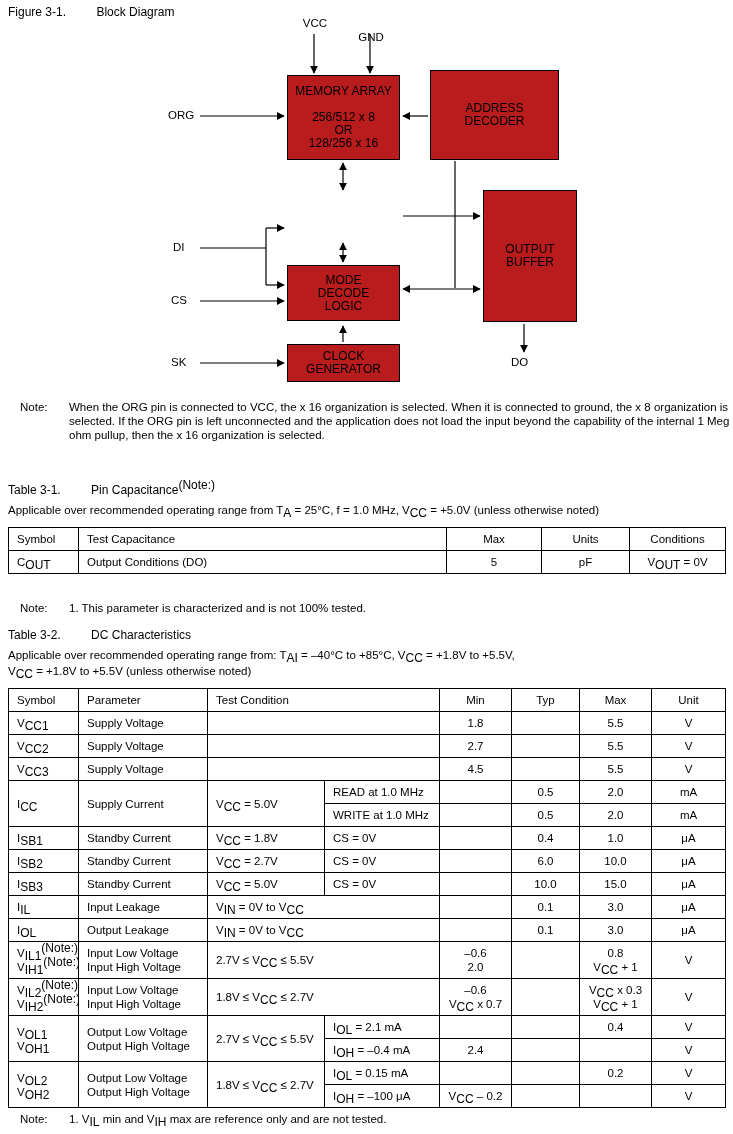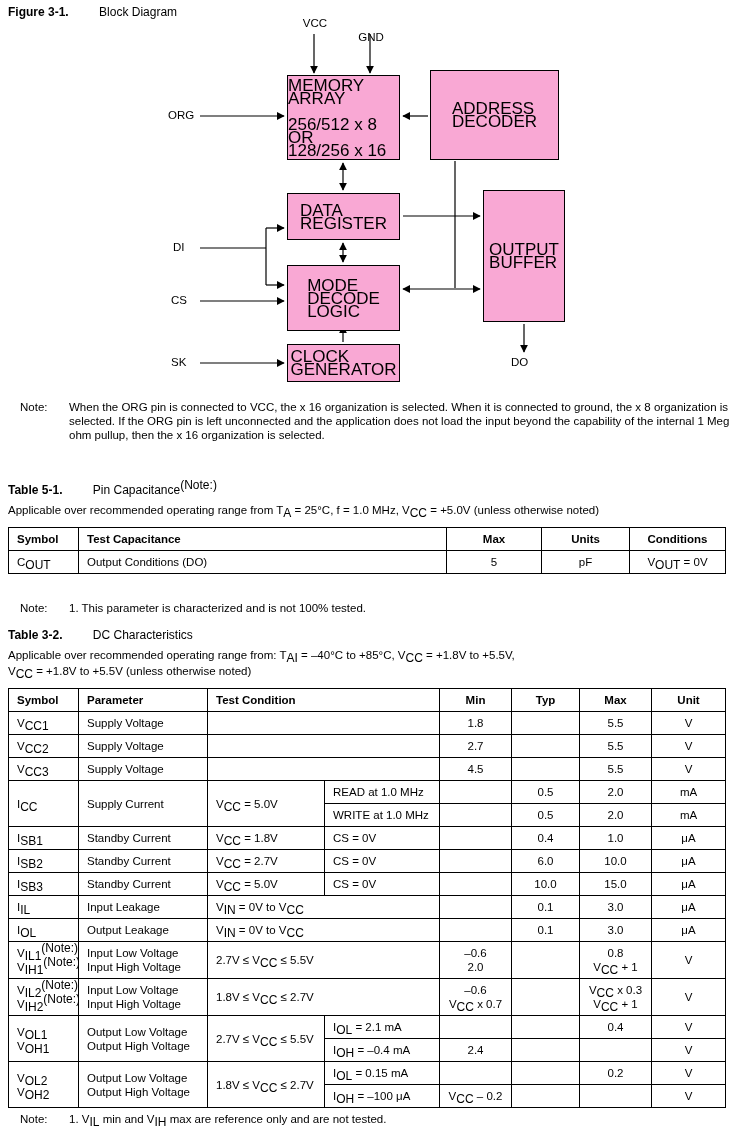--- a/index.html
+++ b/index.html
@@ -1,33 +1,33 @@
 <!DOCTYPE html>
 <html><head>
 <meta charset="utf-8">
 <style>
   *{margin:0;padding:0;box-sizing:border-box}
   html,body{background:#fff}
   body{font-family:"Liberation Sans","DejaVu Sans",sans-serif;color:#000}
   .page{position:relative;width:733px;height:1134px;background:#fff;overflow:hidden}
-  .b{font-weight:700}
+  .b{font-weight:400}
   .heading{position:absolute;left:8px;font-size:12px;white-space:nowrap}
   .ht{margin-left:27px}
   .subtitle{position:absolute;left:8px;font-size:11.5px;white-space:nowrap}
   .noterow{position:absolute;left:20px;width:719px;display:flex;font-size:11.5px;line-height:14px}
   .nl{flex:0 0 49px}
   .nt{flex:1}
   .diagram{position:absolute;left:0;top:0;width:733px;height:398px}
   .diagram svg{position:absolute;left:0;top:0}
-  .blk{position:absolute;border:1.5px solid #000;background:#f9a8d4;display:flex;align-items:center;justify-content:center;font-size:17px;line-height:13px;white-space:pre-line}
+  .blk{position:absolute;border:1.5px solid #000;background:#b91c1c;display:flex;align-items:center;justify-content:center;text-align:center;font-size:12px;line-height:13px;white-space:pre-line}
   .pin{position:absolute;font-size:11.5px}
   .tblwrap{position:absolute;left:8px;width:717px}
   .tblwrap table{border-collapse:collapse;table-layout:fixed;width:717px}
   .tblwrap th,.tblwrap td{border:1px solid #000;font-size:11.5px;line-height:14px;padding:4px 8px;vertical-align:middle;overflow:hidden}
-  .tblwrap th{font-weight:700}
+  .tblwrap th{font-weight:400}
   .al{text-align:left}
   .ac{text-align:center}
   sub,sup{font-size:12px;line-height:0}
   line{stroke:#000;stroke-width:1.2}
 </style>
 </head>
 <body>
 
 <div class="page">
 
@@ -62,46 +62,44 @@
       <line x1="524" y1="324" x2="524" y2="352" marker-end="url(#ah)"></line>
     </svg>
 
     <div class="blk" style="left:287px;top:75px;width:113px;height:85px">MEMORY ARRAY
 
 256/512 x 8
 OR
 128/256 x 16</div>
     <div class="blk" style="left:430px;top:70px;width:129px;height:90px">ADDRESS
 DECODER</div>
-    <div class="blk" style="left:287px;top:193px;width:113px;height:47px">DATA
-REGISTER</div>
-    <div class="blk" style="left:483px;top:190px;width:82px;height:132px">OUTPUT
+    <div class="blk" style="left:483px;top:190px;width:94px;height:132px">OUTPUT
 BUFFER</div>
-    <div class="blk" style="left:287px;top:265px;width:113px;height:66px">MODE
+    <div class="blk" style="left:287px;top:265px;width:113px;height:56px">MODE
 DECODE
 LOGIC</div>
     <div class="blk" style="left:287px;top:344px;width:113px;height:38px">CLOCK
 GENERATOR</div>
 
     <span class="pin" style="left:300px;top:17px;width:30px;text-align:center">VCC</span>
     <span class="pin" style="left:356px;top:31px;width:30px;text-align:center">GND</span>
     <span class="pin" style="left:168px;top:109px">ORG</span>
     <span class="pin" style="left:173px;top:241px">DI</span>
     <span class="pin" style="left:171px;top:294px">CS</span>
     <span class="pin" style="left:171px;top:356px">SK</span>
     <span class="pin" style="left:511px;top:356px">DO</span>
   </div>
 
   <div class="noterow" style="top:400px">
     <span class="nl">Note:</span>
     <span class="nt">When the ORG pin is connected to VCC, the x 16 organization is selected. When it is connected to ground, the x 8 organization is selected. If the ORG pin is left unconnected and the application does not load the input beyond the capability of the internal 1 Meg ohm pullup, then the x 16 organization is selected.</span>
   </div>
 
   <div class="heading" style="top:483px">
-    <span class="b">Table 5-1.</span>
+    <span class="b">Table 3-1.</span>
     <span class="ht">Pin Capacitance<sup>(Note:)</sup></span>
   </div>
   <div class="subtitle" style="top:504px">Applicable over recommended operating range from T<sub>A</sub> = 25°C, f = 1.0 MHz, V<sub>CC</sub> = +5.0V (unless otherwise noted)</div>
   <div class="tblwrap" style="top:527px">
       <table>
         <colgroup>
           <col style="width: 70px;">
           <col style="width: 368px;">
           <col style="width: 95px;">
           <col style="width: 88px;">

